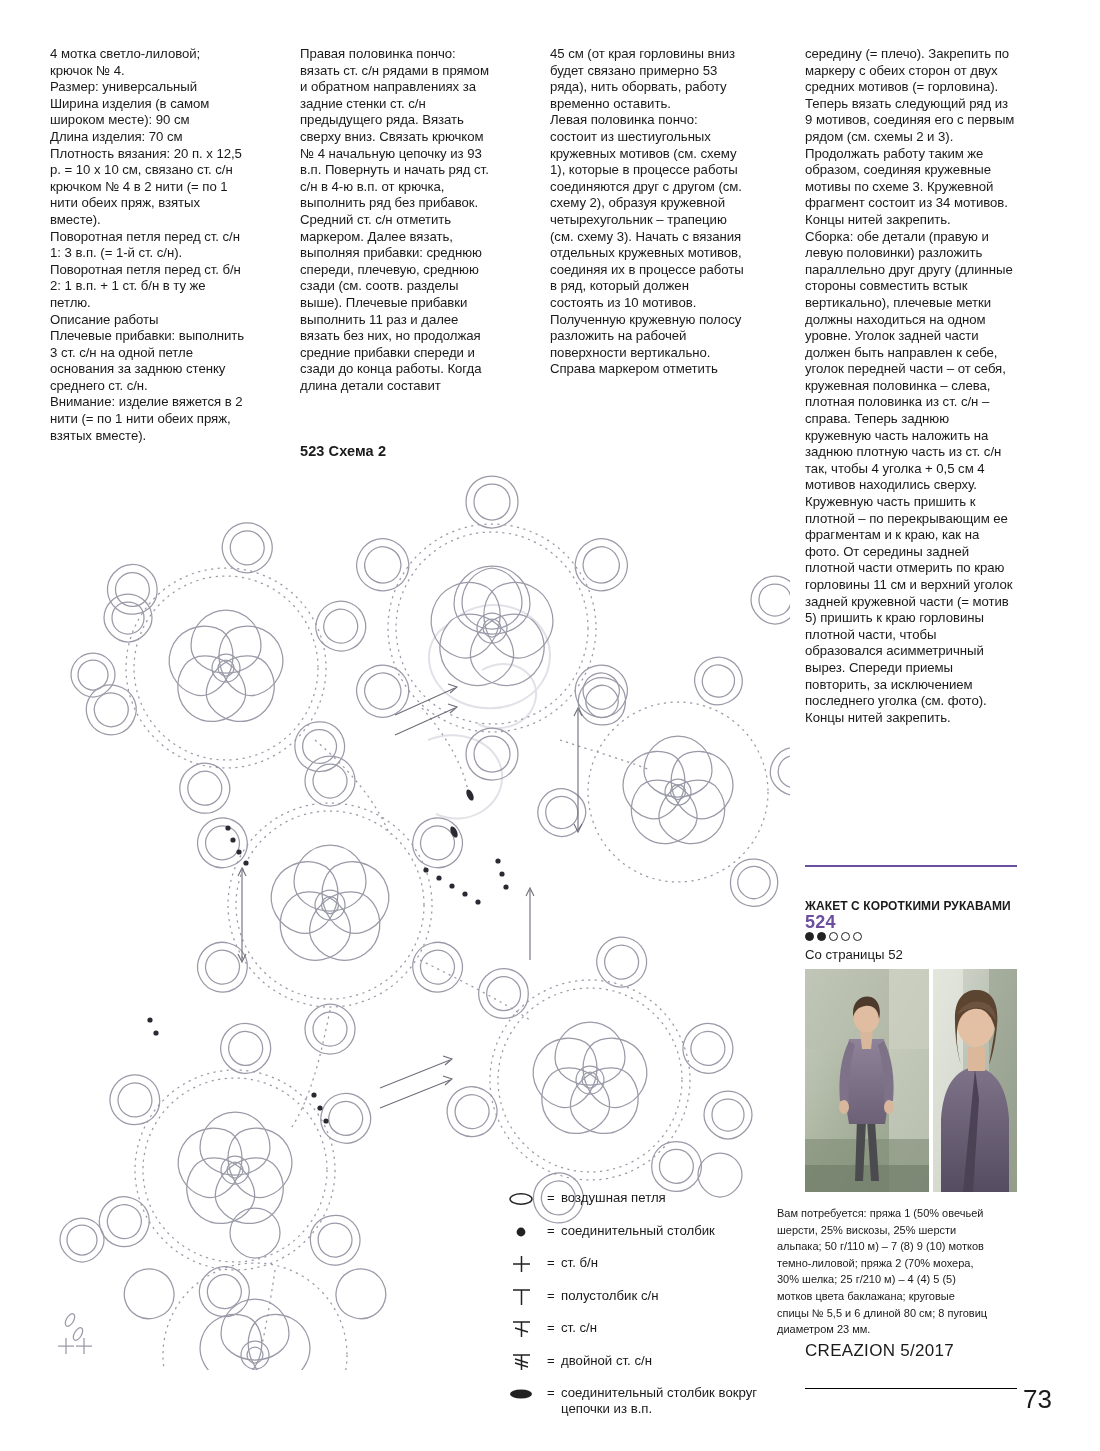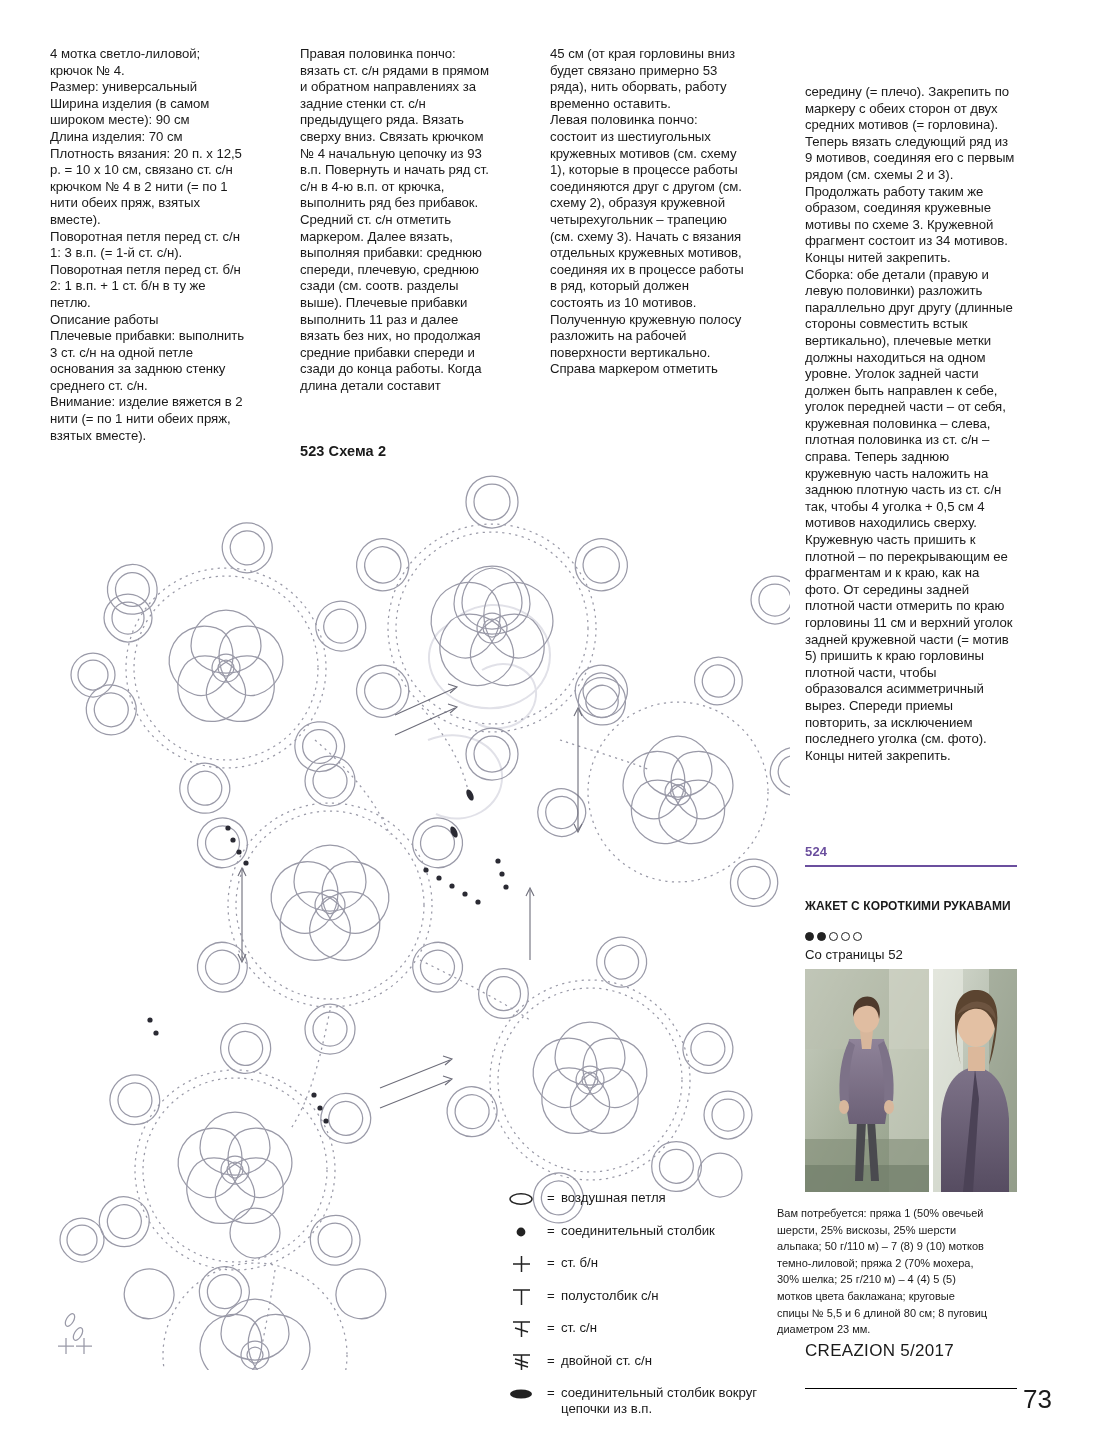--- a/index.html
+++ b/index.html
@@ -28,21 +28,21 @@
     line-height: 16.6px;
     text-align: left;
     letter-spacing: -0.05px;
   }
   .col p { margin: 0 0 0 0; }
   b, .b { font-weight: normal; }
 
   #col1 { left: 50px;  top: 46px;  width: 196px; }
   #col2 { left: 300px; top: 46px;  width: 196px; }
   #col3 { left: 550px; top: 46px;  width: 196px; }
-  #col4 { left: 805px; top: 46px;  width: 212px; margin-top: 38px; }
+  #col4 { left: 805px; top: 46px;  width: 212px; }
 
   
   #schema-label {
     position: absolute;
     left: 300px; top: 443px;
     font-size: 14.5px;
     font-weight: bold;
     letter-spacing: 0.1px;
   }
 
@@ -82,22 +82,22 @@
 
   
   #rule524 {
     position: absolute;
     left: 805px; top: 865px;
     width: 212px; height: 2px;
     background: #6b4f9e;
   }
   #num524 {
     position: absolute;
-    left: 805px; top: 844px;
-    font-size: 13px;
+    left: 805px; top: 912px;
+    font-size: 18px;
     font-weight: bold;
     color: #6b4f9e;
     letter-spacing: 0.2px;
   }
   #title524 {
     position: absolute;
     left: 805px; top: 898px;
     width: 215px;
     font-size: 12px;
     font-weight: bold;

